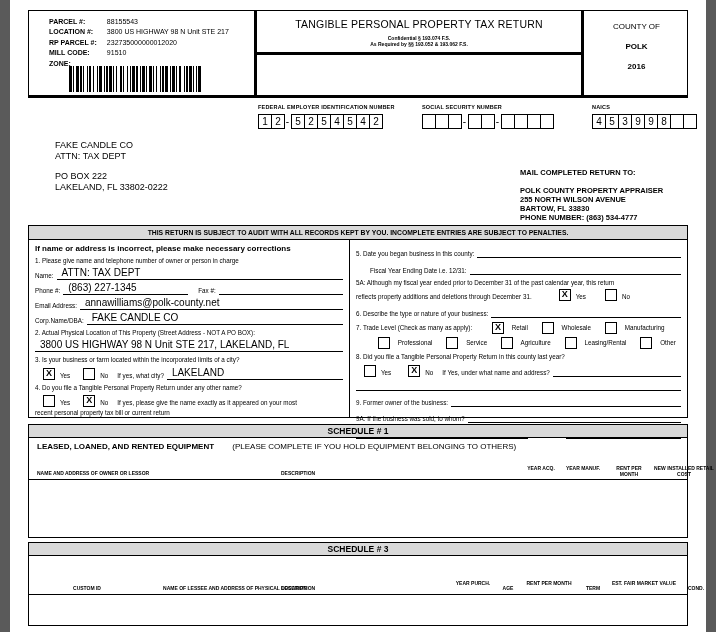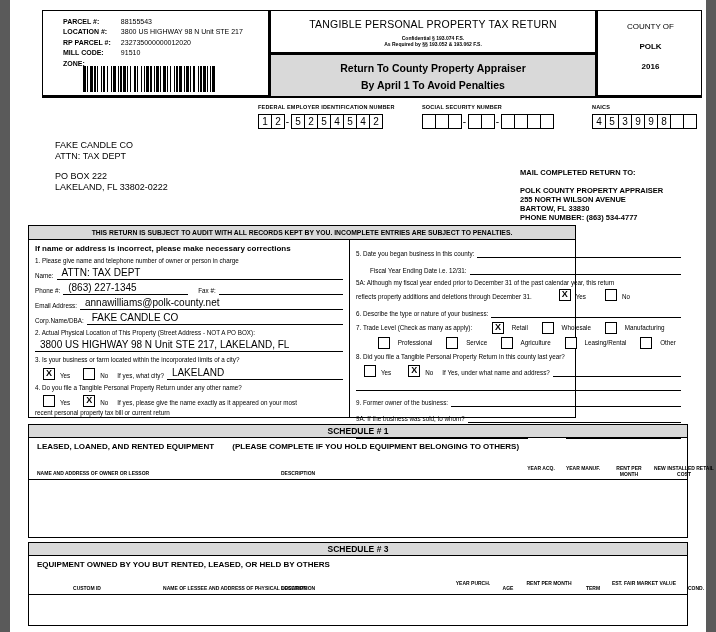--- a/index.html
+++ b/index.html
@@ -13,21 +13,21 @@
     position:absolute;left:10px;top:0;width:696px;height:632px;
     background:#ffffff;
   }
   .chk{
     display:inline-block;width:10px;height:10px;border:1px solid #000;
     vertical-align:middle;text-align:center;line-height:9px;
     font-size:9px;font-weight:bold;background:#fff;
   }
   
   .topbox{
-    position:absolute;left:32px;top:10px;width:660px;height:88px;
+    position:absolute;left:18px;top:10px;width:660px;height:88px;
     border:1px solid #000;border-bottom:3px solid #000;
     box-sizing:border-box;
     padding-left:36px;
   }
   .parcel-col{
     position:absolute;left:0;top:0;width:228px;height:100%;
     border-right:3px solid #000;box-sizing:border-box;
   }
   .parcel-rows{position:absolute;left:18px;top:5px;font-size:7px;line-height:8.4px;}
   .parcel-rows td{font-size:7px;padding:0;white-space:nowrap;}
@@ -70,21 +70,21 @@
     margin-right:-1px;vertical-align:middle;
   }
   .dash{display:inline-block;width:7px;text-align:center;font-size:10px;vertical-align:middle;}
   
   .addr{position:absolute;left:45px;top:140px;font-size:9px;line-height:11px;}
   .addr .gap{height:9px;}
   .mailto{position:absolute;left:510px;top:168px;font-size:7.5px;line-height:9px;font-weight:bold;}
   .mailto .head{margin-bottom:9px;}
   
   .bodybox{
-    position:absolute;left:18px;top:225px;width:548px;height:193px;
+    position:absolute;left:18px;top:225px;width:660px;height:193px;
     border:1px solid #000;box-sizing:border-box;
   }
   .auditbar{
     position:absolute;left:0;top:0;width:100%;height:14px;
     background:#d9d9d9;border-bottom:1px solid #000;box-sizing:border-box;
     text-align:center;font-size:6.8px;font-weight:bold;line-height:13px;
   }
   .colL{position:absolute;left:0;top:14px;width:321px;height:178px;
         border-right:1px solid #000;box-sizing:border-box;padding:4px 6px 0 6px;}
   .colR{position:absolute;left:321px;top:14px;width:337px;height:178px;
@@ -105,21 +105,21 @@
     position:absolute;left:18px;width:660px;height:14px;background:#d9d9d9;
     border:1px solid #000;box-sizing:border-box;text-align:center;
     font-size:8.5px;font-weight:bold;line-height:12px;
   }
   .scbox{
     position:absolute;left:18px;width:660px;border:1px solid #000;
     border-top:none;box-sizing:border-box;
   }
   .sctitle{font-size:8px;font-weight:bold;padding:4px 0 0 8px;}
   .sctitle .nm{font-weight:bold;}
-  .sctitle .sub{font-weight:bold;padding-left:16px;text-align:center;}
+  .sctitle .sub{font-weight:normal;padding-left:16px;text-align:center;}
   .colhdr{position:absolute;font-size:5px;font-weight:bold;text-align:center;line-height:6px;}
   .hline{position:absolute;left:0;width:100%;border-top:1px solid #000;}
 </style>
 </head>
 <body>
 
 <div class="page">
 
   <div class="topbox">
 
@@ -193,24 +193,20 @@
     </div>
 
     <div class="mid-col">
       <div class="title-main">
         <div class="t1">TANGIBLE PERSONAL PROPERTY TAX RETURN</div>
         <div class="t2">
           <div>Confidential § 193.074 F.S.</div>
           <div>As Required by §§ 193.052 &amp; 193.062 F.S.</div>
         </div>
       </div>
-      <div class="title-sub">
-        <div class="s1">Return To County Property Appraiser</div>
-        <div>By April 1 To Avoid Penalties</div>
-      </div>
     </div>
 
     <div class="state-col">
       <div class="l2">COUNTY OF</div>
       <div class="l3">POLK</div>
       <div class="l4">2016</div>
     </div>
   </div>
 
   <div class="idsection">
@@ -367,23 +363,20 @@
     <div class="colhdr" style="left:494px;top:27px;width:36px;">YEAR ACQ.</div>
     <div class="colhdr" style="left:534px;top:27px;width:40px;">YEAR MANUF.</div>
     <div class="colhdr" style="left:578px;top:27px;width:44px;">RENT PER MONTH</div>
     <div class="colhdr" style="left:624px;top:27px;width:62px;">NEW INSTALLED RETAIL COST</div>
     <div class="hline" style="top:41px;"></div>
     <div style="position:absolute;left:0;top:41px;width:100%;height:57px;"></div>
   </div>
 
   <div class="schead" style="top:542px;">SCHEDULE # 3</div>
   <div class="scbox" style="top:556px;height:70px;">
-    <div class="sctitle">
-      <span class="nm">EQUIPMENT OWNED BY YOU BUT RENTED, LEASED, OR HELD BY OTHERS</span>
-    </div>
     <div class="colhdr" style="left:28px;top:29px;width:60px;">CUSTOM ID</div>
     <div class="colhdr" style="left:96px;top:29px;width:220px;">NAME OF LESSEE AND ADDRESS OF PHYSICAL LOCATION</div>
     <div class="colhdr" style="left:252px;top:29px;text-align:left;">DESCRIPTION</div>
     <div class="colhdr" style="left:424px;top:24px;width:40px;">YEAR PURCH.</div>
     <div class="colhdr" style="left:466px;top:29px;width:26px;">AGE</div>
     <div class="colhdr" style="left:496px;top:24px;width:48px;">RENT PER MONTH</div>
     <div class="colhdr" style="left:548px;top:29px;width:32px;">TERM</div>
     <div class="colhdr" style="left:582px;top:24px;width:66px;">EST. FAIR MARKET VALUE</div>
     <div class="colhdr" style="left:650px;top:29px;width:34px;">COND.</div>
     <div class="colhdr" style="left:686px;top:24px;width:62px;">NEW INSTALLED RETAIL COST</div>

